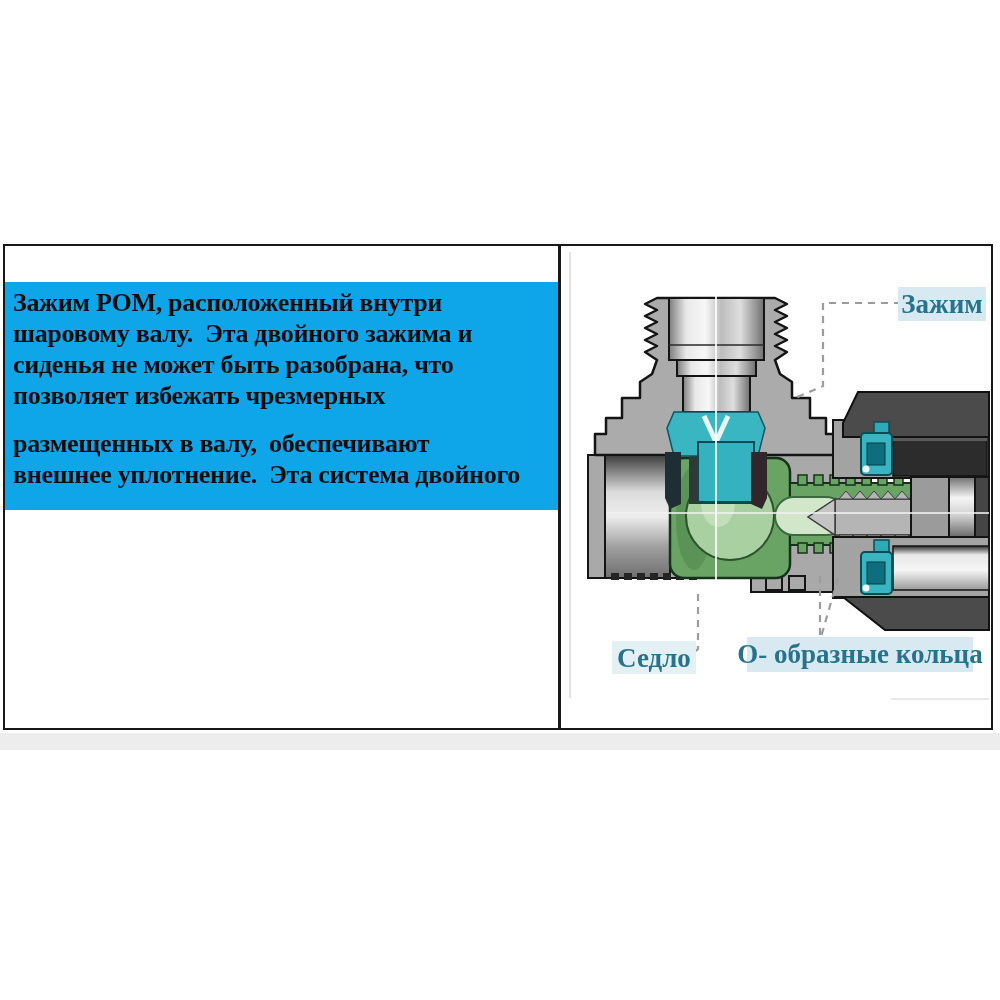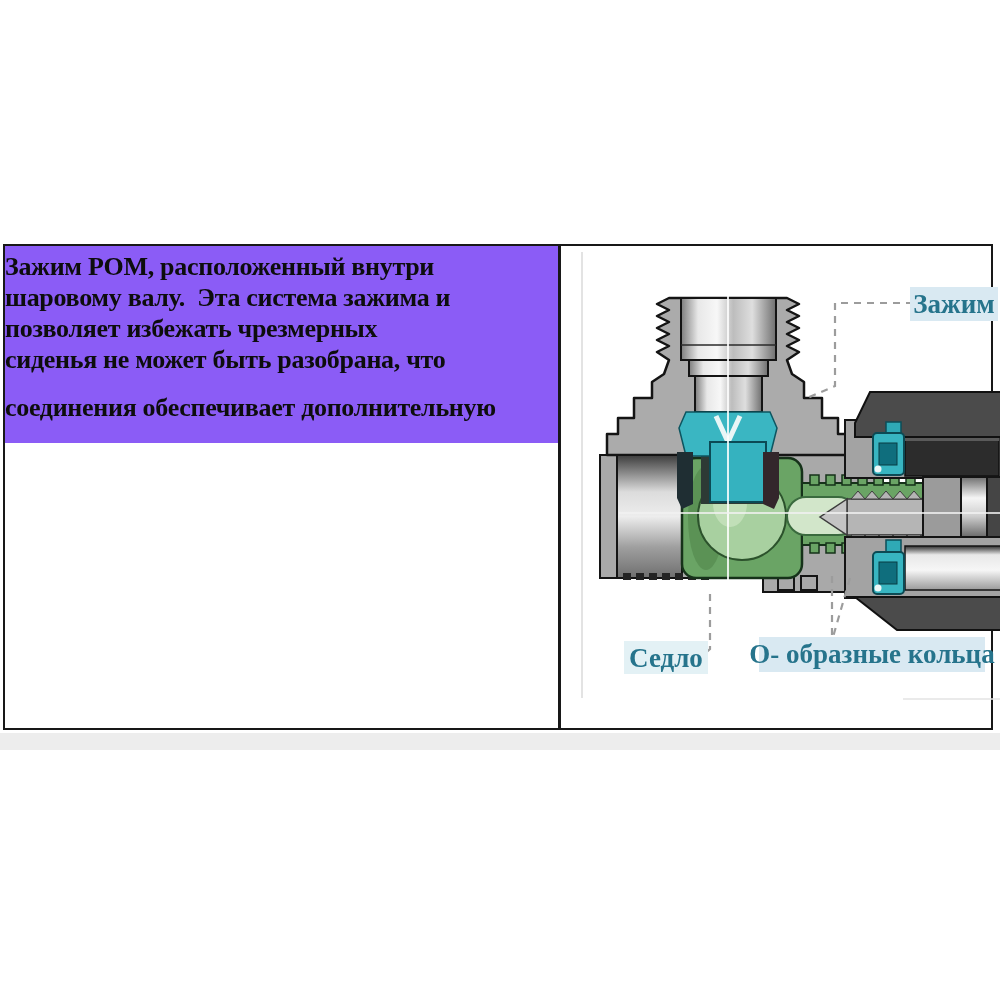--- a/index.html
+++ b/index.html
@@ -1,46 +1,47 @@
 <!DOCTYPE html>
 <html><head>
 <meta charset="utf-8">
 <style>
   html,body{margin:0;padding:0;background:#fff;}
   .page{position:relative;width:1000px;height:1000px;background:#ffffff;overflow:hidden;
         font-family:"Liberation Serif","DejaVu Serif",serif;}
   .content-table{position:absolute;left:3px;top:244px;width:990px;height:486px;
         border:2px solid #181818;box-sizing:border-box;display:flex;background:#fff;}
   .text-cell{width:556px;box-sizing:border-box;border-right:3px solid #181818;background:#ffffff;}
-  .text-block{background:#8b5cf6;padding:5px 8px 20px 0;}
+  .text-block{background:#0ea5e9;padding:5px 8px 20px 8px;margin-top:36px;}
   .para{margin:0;color:#0d0d0d;font-weight:700;font-size:26px;line-height:31px;letter-spacing:-0.3px;}
   .para + .para{margin-top:17px;}
   .line{white-space:pre;}
-  .diagram-cell{flex:1;position:relative;background:#ffffff;margin-left:12px;}
+  .diagram-cell{flex:1;position:relative;background:#ffffff;}
   .diagram-cell svg{position:absolute;left:0;top:0;}
   .bottom-strip{position:absolute;left:0;top:733px;width:1000px;height:17px;background:#ededed;}
   .lbl{font-family:"Liberation Serif","DejaVu Serif",serif;font-weight:700;font-size:27px;fill:#26748c;}
 </style>
 </head>
 <body>
 
 <div class="page">
 
   <div class="content-table">
 
     <div class="text-cell">
       <div class="text-block">
         <div class="para">
           <div class="line">Зажим POM, расположенный внутри</div>
-          <div class="line">шаровому валу.  Эта система зажима и</div>
+          <div class="line">шаровому валу.  Эта двойного зажима и</div>
+          <div class="line">сиденья не может быть разобрана, что</div>
           <div class="line">позволяет избежать чрезмерных</div>
-          <div class="line">сиденья не может быть разобрана, что</div>
         </div>
         <div class="para">
-          <div class="line">соединения обеспечивает дополнительную</div>
+          <div class="line">размещенных в валу,  обеспечивают</div>
+          <div class="line">внешнее уплотнение.  Эта система двойного</div>
         </div>
       </div>
     </div>
 
     <div class="diagram-cell">
       <svg width="429" height="482" viewBox="0 0 429 482">
         <defs>
           <linearGradient id="chromeH" x1="0" y1="0" x2="1" y2="0">
             <stop offset="0" stop-color="#7d7d7d"></stop>
               <stop offset="0.18" stop-color="#e8e8e8"></stop>

